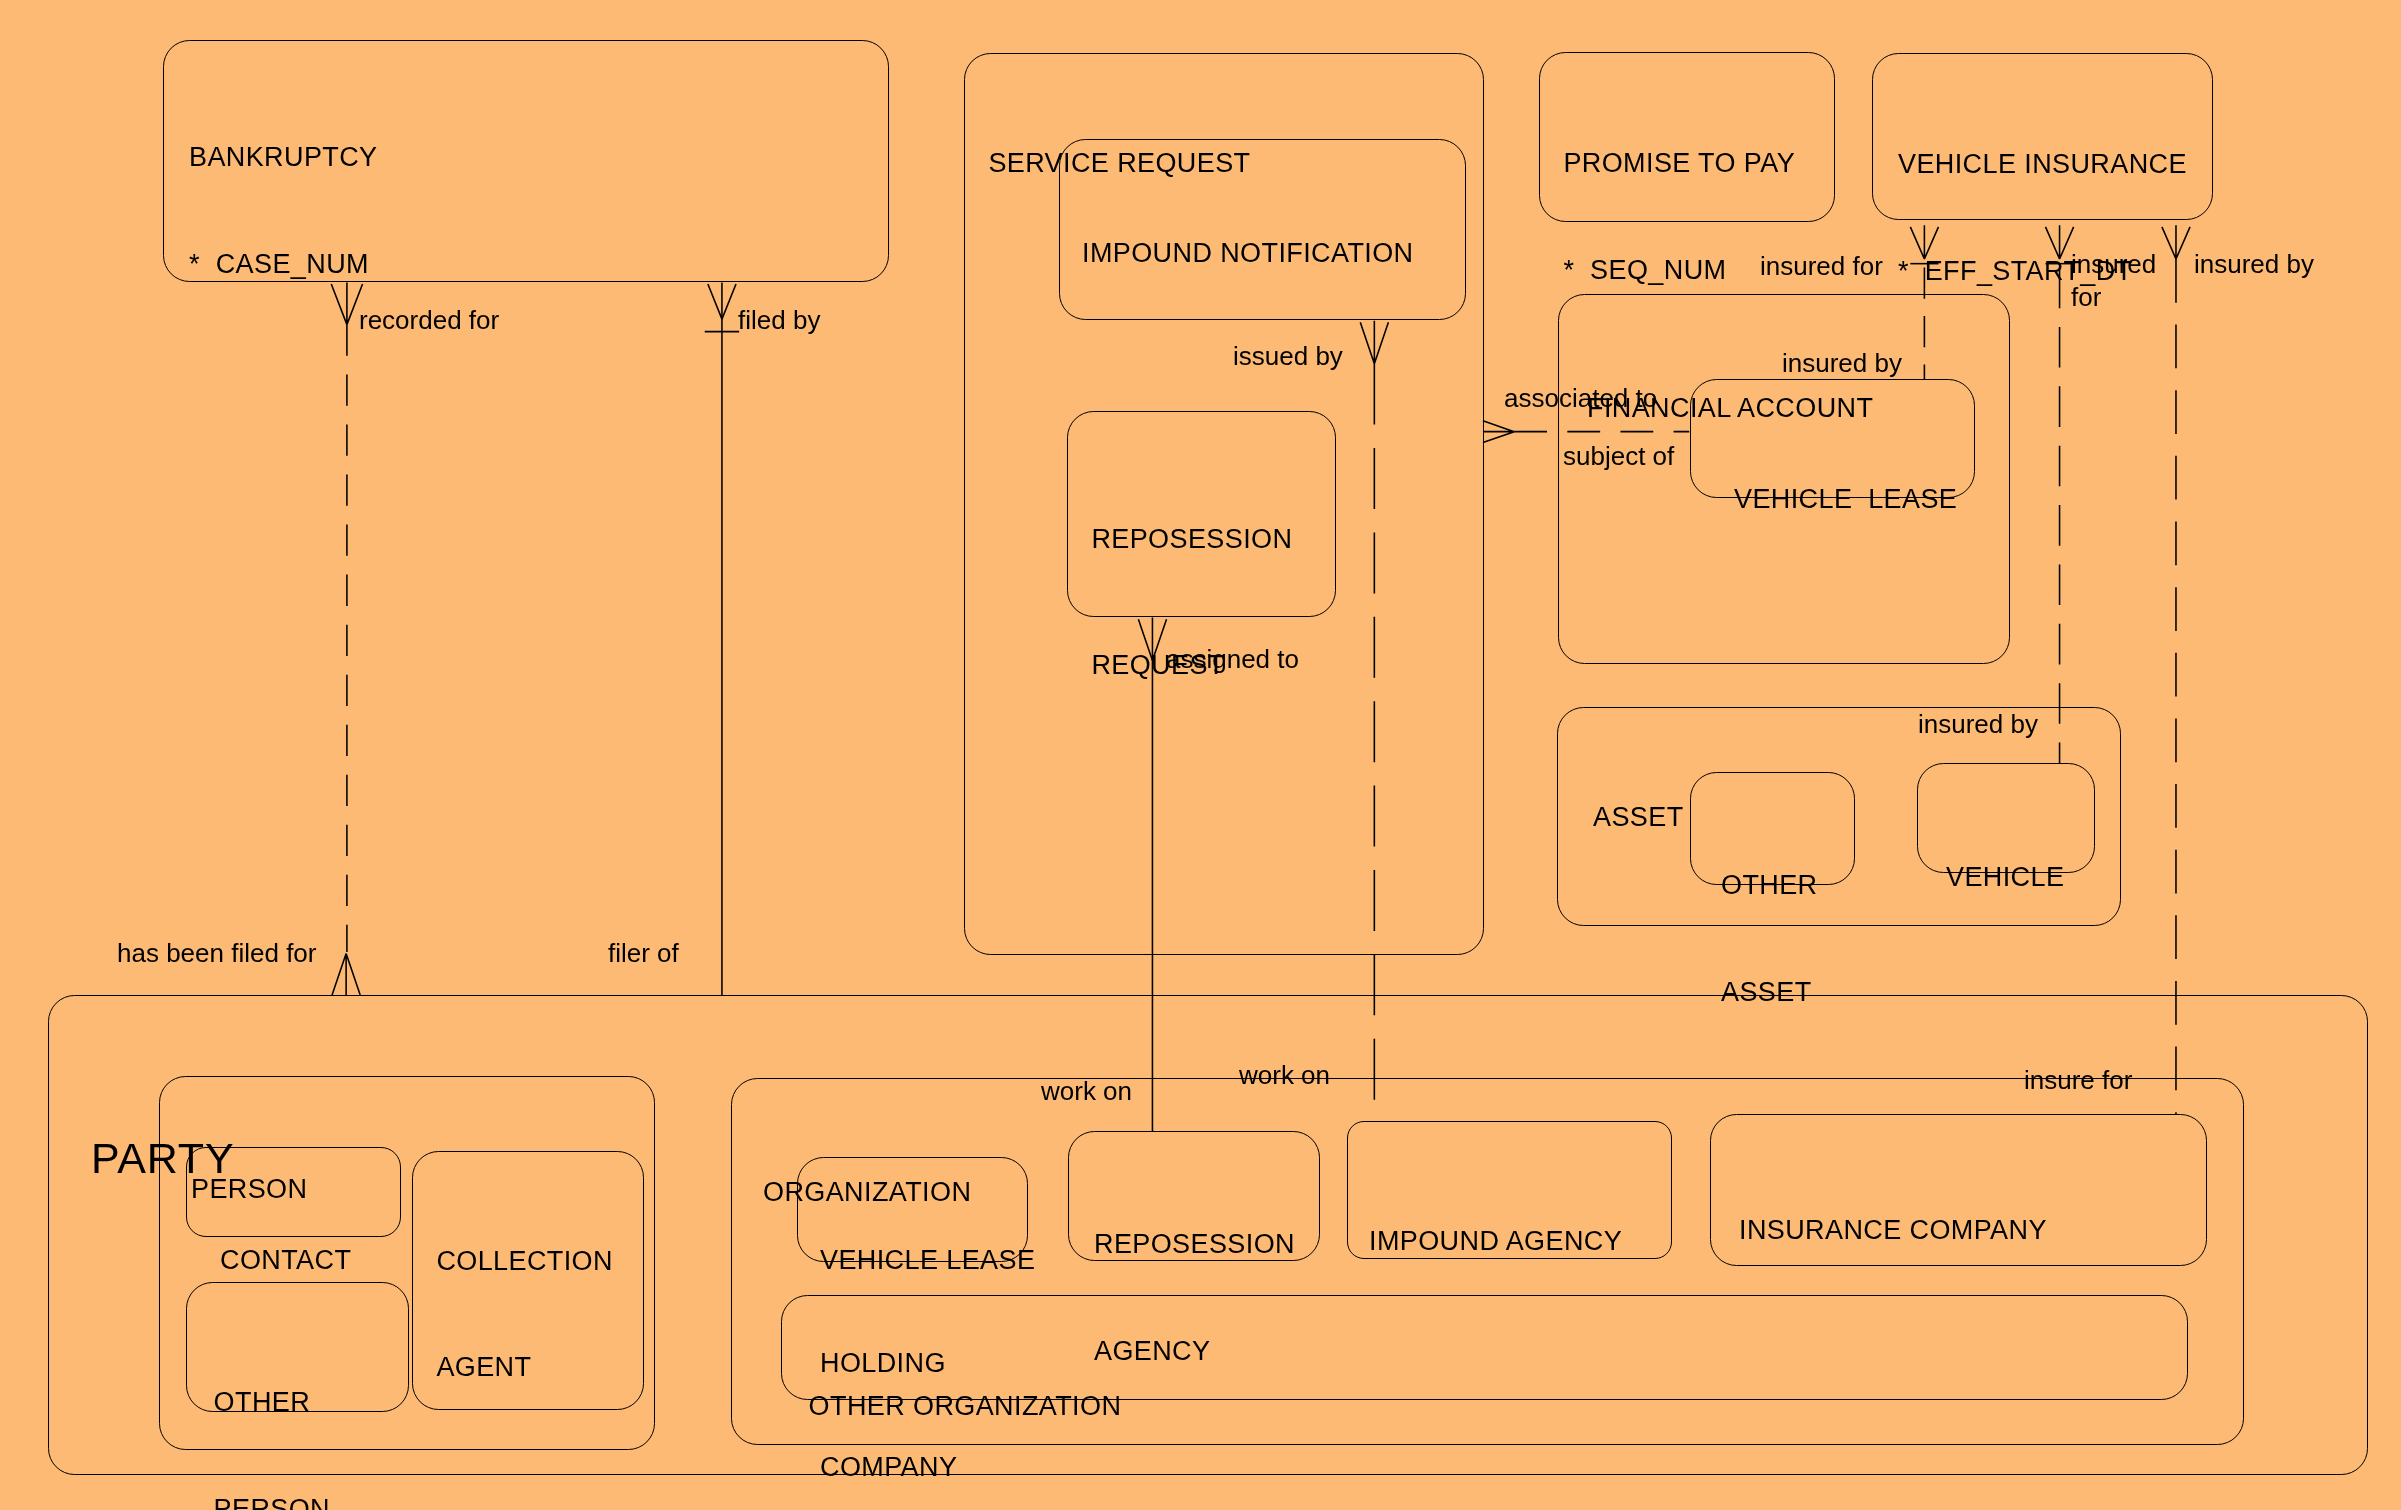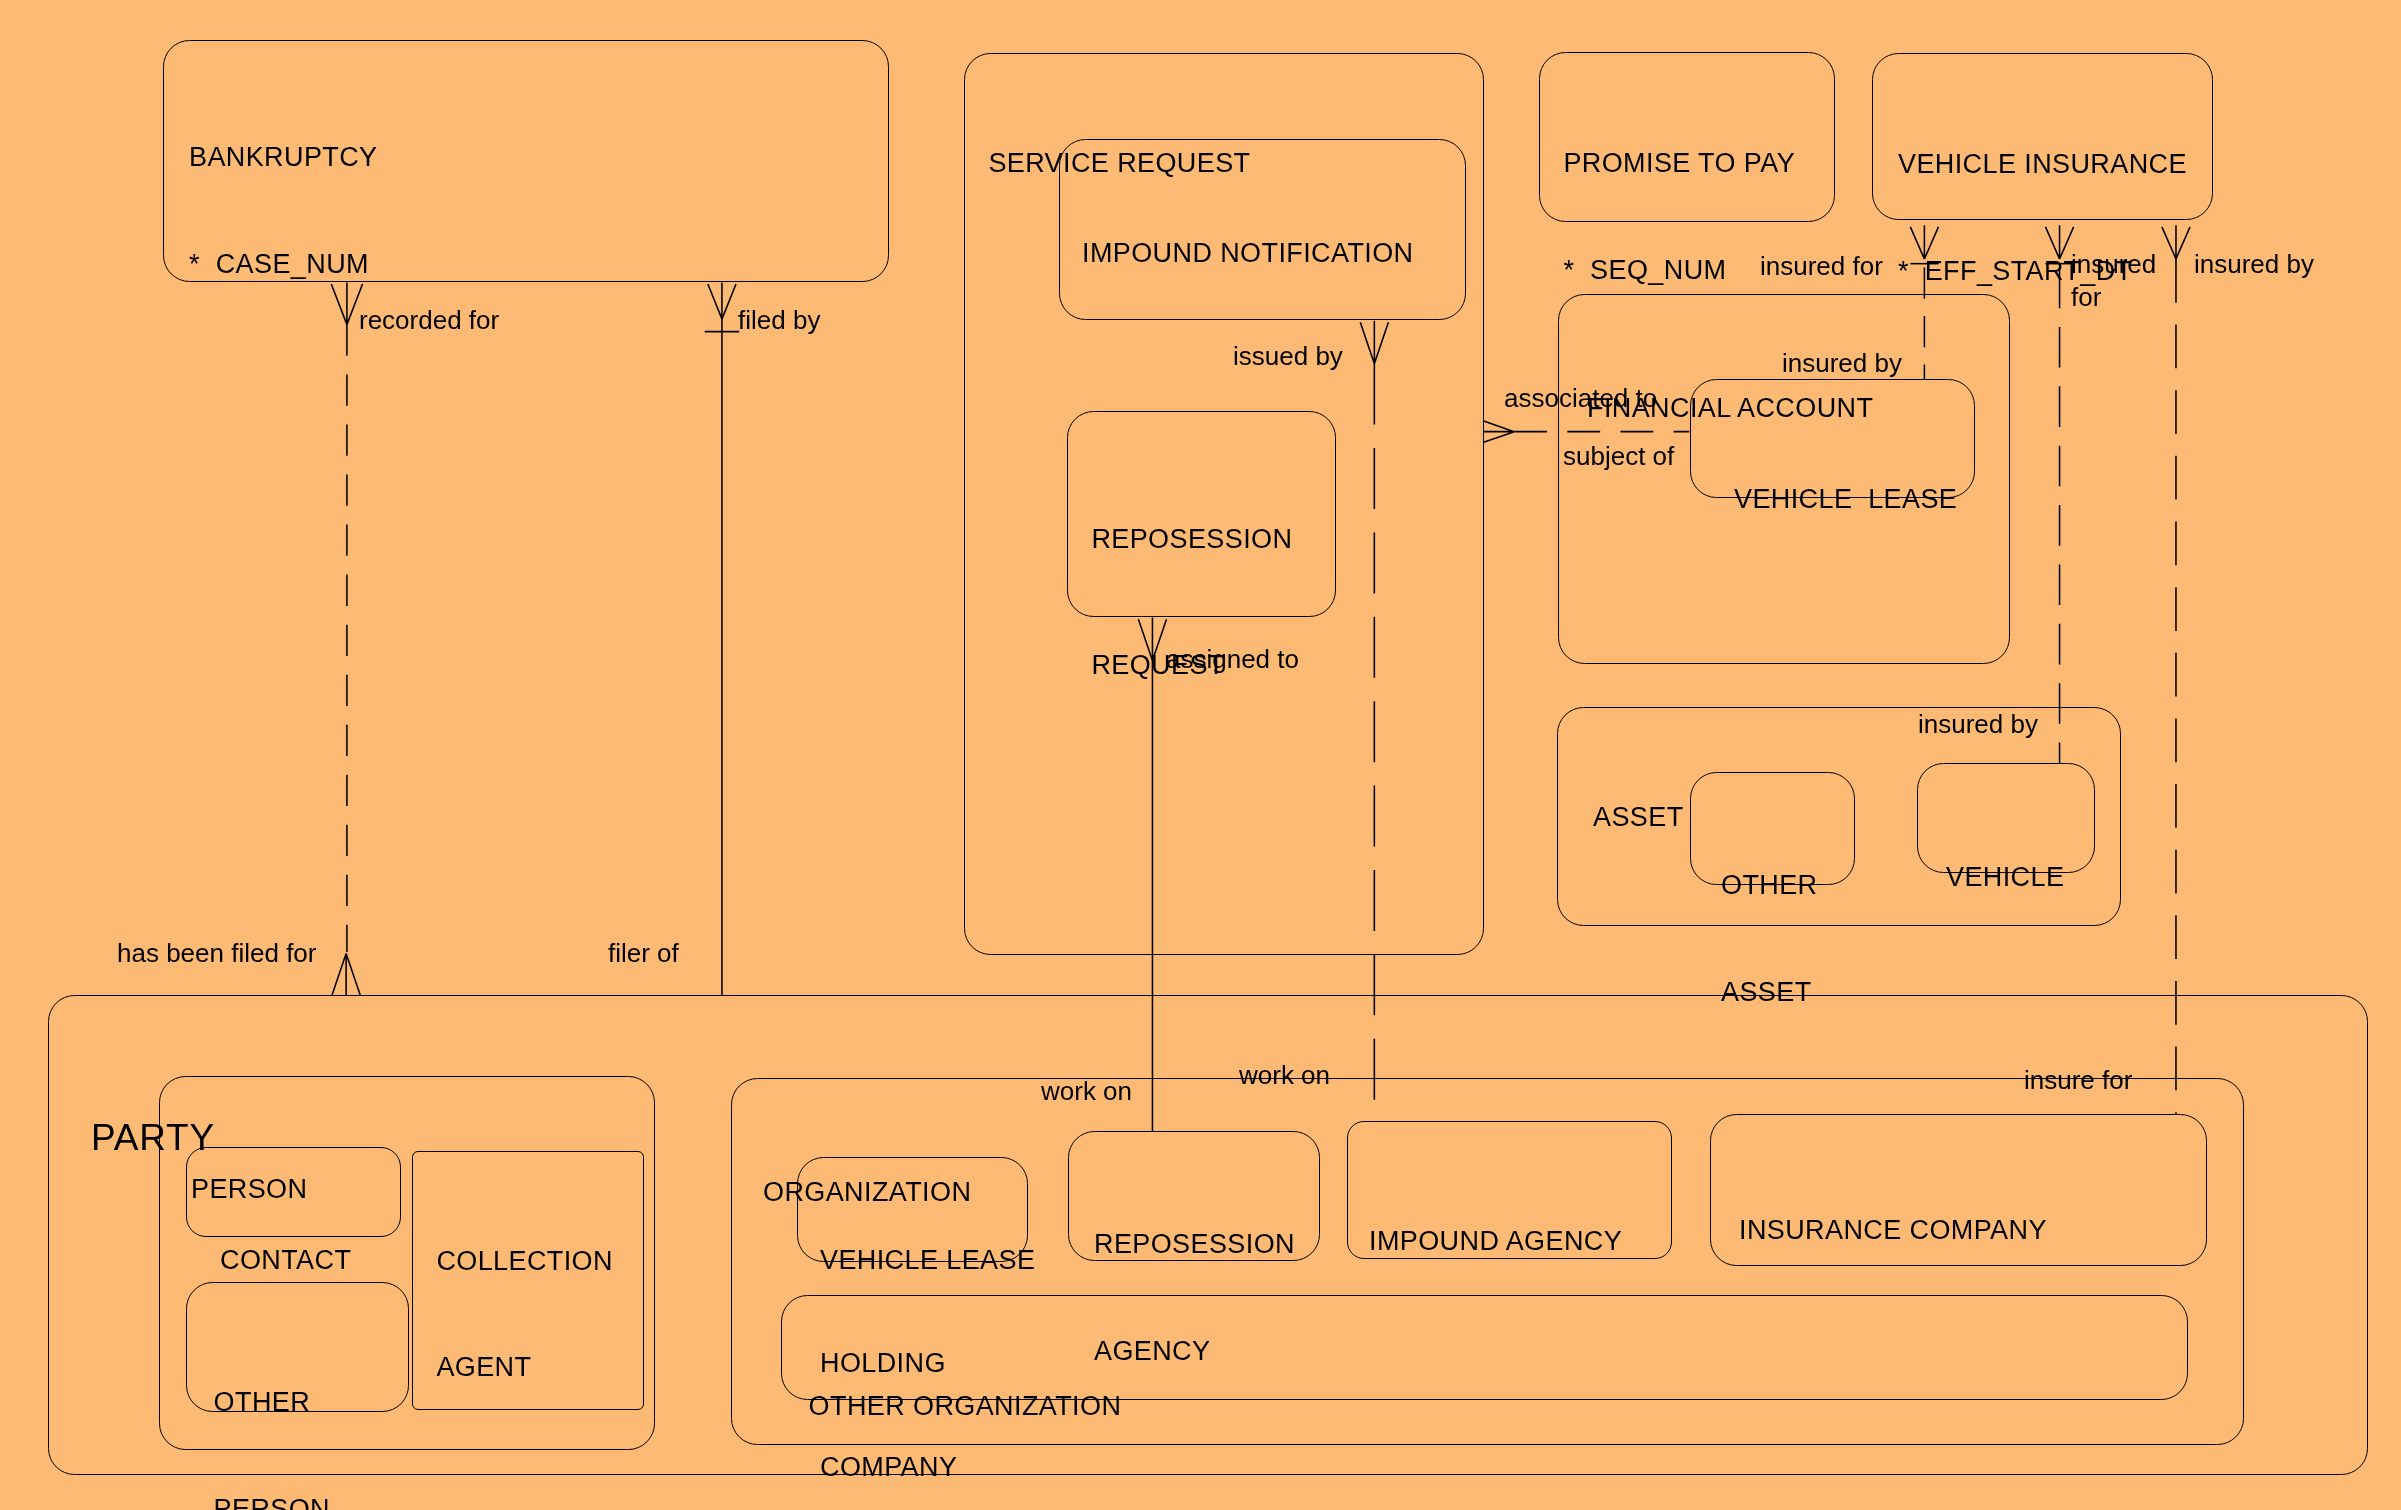--- a/index.html
+++ b/index.html
@@ -17,21 +17,21 @@
     background:transparent;
     box-sizing:border-box;
   }
   .t{
     font-size:27px;
     line-height:1.32;
     white-space:pre;
     letter-spacing:0.4px;
   }
   .t .line{display:block;white-space:pre;}
-  .big-title{font-size:37px;letter-spacing:0.8px;}
+  .big-title{font-size:43px;letter-spacing:0.8px;}
   .rel-label{
     position:absolute;
     font-size:26px;
     white-space:pre;
     line-height:1.1;
   }
   svg.wires{position:absolute;left:0;top:0;pointer-events:none;}
   svg.wires path{stroke:#000;stroke-width:2;fill:none;}
 </style>
 </head>
@@ -122,21 +122,21 @@
       <span class="line">PERSON</span>
     </div>
   </div>
 
   <div class="entity" style="left:186px;top:1147px;width:215px;height:90px;padding:23.4px 0 0 33px;border-radius:20px;">
     <div class="t">
       <span class="line">CONTACT</span>
     </div>
   </div>
 
-  <div class="entity" style="left:412px;top:1151px;width:232px;height:259px;padding:20.3px 0 0 23.4px;border-radius:6px;">
+  <div class="entity" style="left:412px;top:1151px;width:232px;height:259px;padding:20.3px 0 0 23.4px;">
     <div class="t">
       <span class="line">COLLECTION</span>
       <span class="line">AGENT</span>
     </div>
   </div>
 
   <div class="entity" style="left:186px;top:1282px;width:223px;height:130px;padding:31px 0 0 26.6px;">
     <div class="t">
       <span class="line">OTHER</span>
       <span class="line">PERSON</span>

